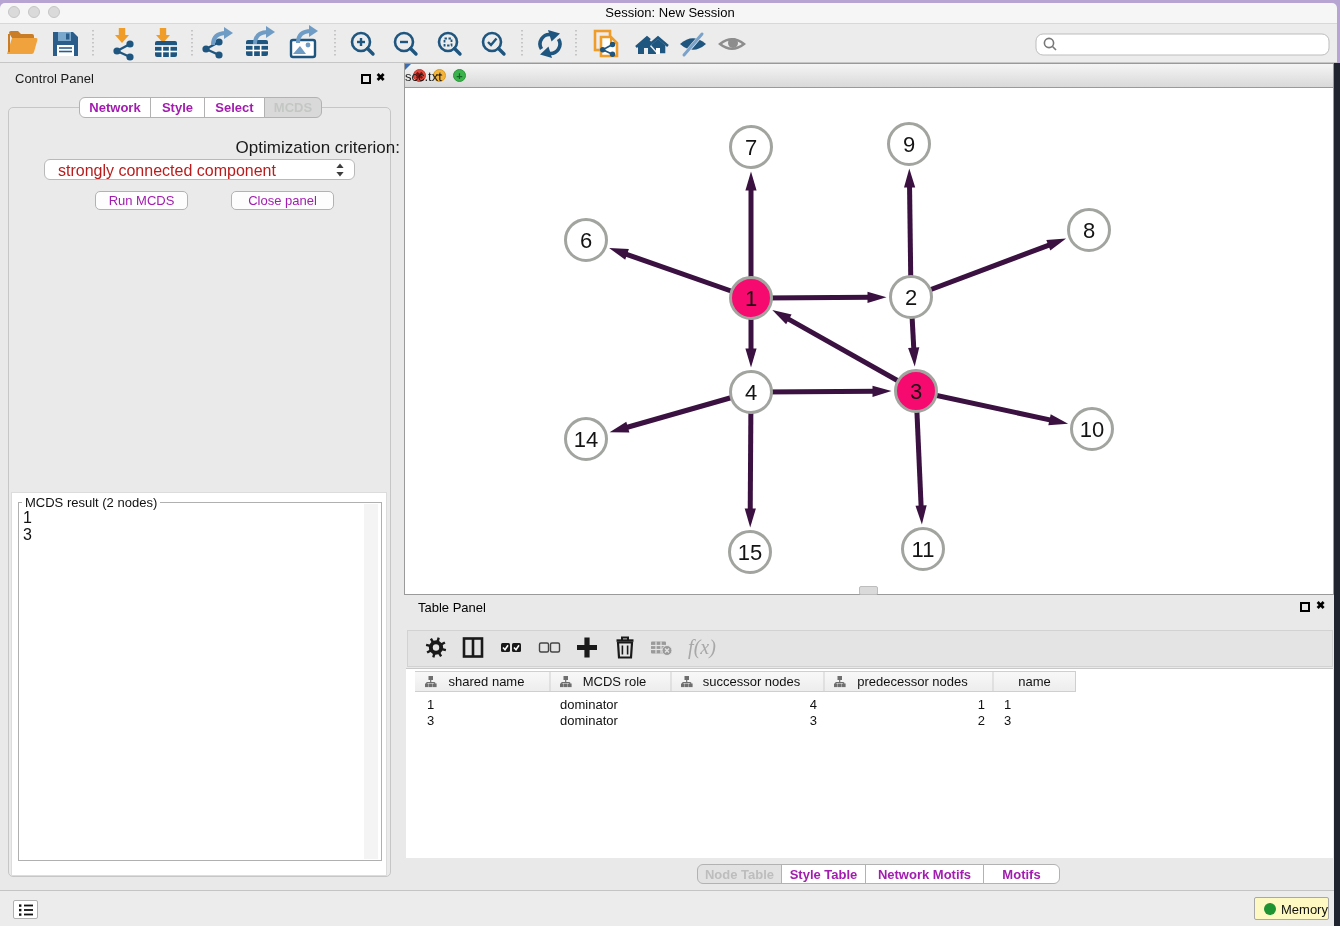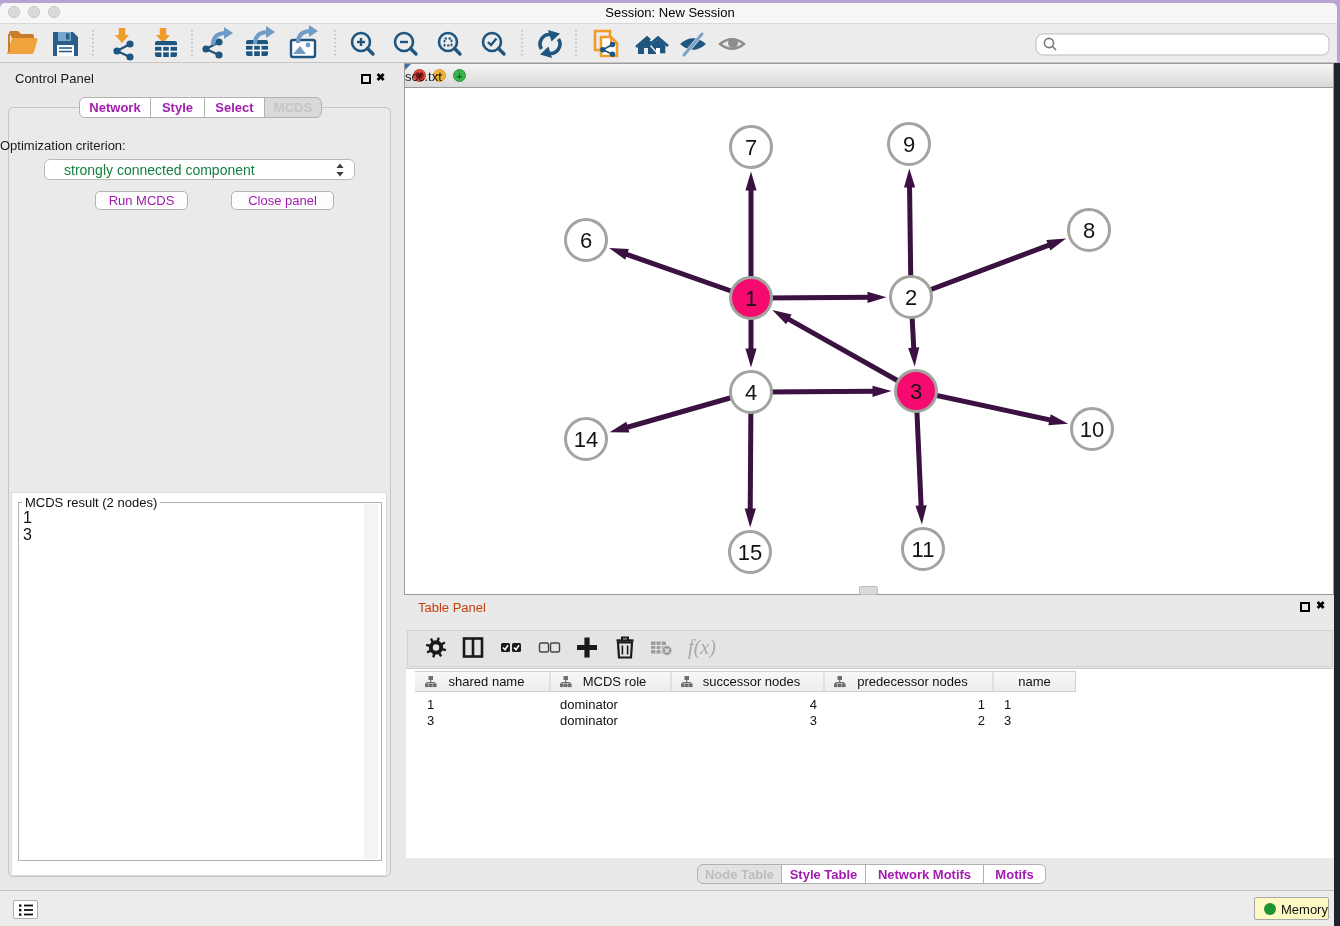--- a/index.html
+++ b/index.html
@@ -116,23 +116,23 @@
 <div class="abs" style="left:361px;top:74px;width:10px;height:10px;border:2px solid #000;"></div>
 <div class="abs" style="left:376px;top:71px;font-size:11px;font-weight:bold;color:#000;">✖</div>
 
 <div class="abs" style="left:8px;top:107px;width:383px;height:770px;border:1px solid #c6c6c6;border-radius:5px;background:#eaeaea;"></div>
 
 <div class="abs seg" style="left:79px;top:97px;width:72px;height:21px;border-radius:6px 0 0 6px;font-weight:600;">Network</div>
 <div class="abs seg" style="left:150px;top:97px;width:55px;height:21px;font-weight:600;">Style</div>
 <div class="abs seg" style="left:204px;top:97px;width:61px;height:21px;font-weight:600;">Select</div>
 <div class="abs seg" style="left:264px;top:97px;width:58px;height:21px;border-radius:0 6px 6px 0;background:#d9d9d9;color:#c3c7c3;font-weight:600;">MCDS</div>
 
-<div class="abs" style="left:0;top:138px;width:400px;text-align:left;font-size:13px;color:#1a1a1a;">Optimization criterion:</div>
+<div class="abs" style="left:0;top:138px;width:400px;text-align:right;font-size:17px;color:#1a1a1a;">Optimization criterion:</div>
 <div class="abs" style="left:44px;top:159px;width:311px;height:21px;background:#fff;border:1px solid #b9b9b9;border-radius:6px;">
-  <div class="abs" style="left:19px;top:2px;font-size:14px;color:#15803d;">strongly connected component</div>
+  <div class="abs" style="left:13px;top:2px;font-size:16px;color:#b91c1c;">strongly connected component</div>
   <svg class="abs" style="right:9px;top:3px;" width="10" height="14" viewBox="0 0 10 14">
       <path d="M5 0.5 L8.6 5 L1.4 5 Z" fill="#3c3c3c"></path>
       <path d="M5 13.5 L8.6 9 L1.4 9 Z" fill="#3c3c3c"></path>
     </svg>
 </div>
 <div class="abs seg" style="left:95px;top:191px;width:93px;height:19px;border-radius:5px;background:#fdfdfd;">Run MCDS</div>
 <div class="abs seg" style="left:203px;top:191px;width:103px;height:19px;border-radius:5px;background:#fdfdfd;margin-left:28px;">Close panel</div>
 
 <div class="abs" style="left:11px;top:492px;width:376px;height:384px;background:#fff;border:1px solid #dcdcdc;"></div>
 <div class="abs" style="left:18px;top:502px;width:364px;height:359px;border:1px solid #b0b0b0;background:#fff;"></div>
@@ -197,21 +197,21 @@
 <circle cx="180" cy="350" r="20.5" fill="#ffffff" stroke="#a2a59f" stroke-width="3"></circle>
 <text x="180" y="357.6" text-anchor="middle" font-size="22" fill="#141414">14</text>
 <circle cx="344" cy="463" r="20.5" fill="#ffffff" stroke="#a2a59f" stroke-width="3"></circle>
 <text x="344" y="470.6" text-anchor="middle" font-size="22" fill="#141414">15</text>
 
   </svg>
 </div>
 
 <div class="abs" style="left:859px;top:586px;width:19px;height:9px;background:#dadada;border:1px solid #bdbdbd;border-radius:2px;"></div>
 
-<div class="abs" style="left:418px;top:600px;font-size:13px;color:#c2410c;">Table Panel</div>
+<div class="abs" style="left:418px;top:600px;font-size:13px;color:#000000;">Table Panel</div>
 <div class="abs" style="left:1300px;top:602px;width:10px;height:10px;border:2px solid #000;"></div>
 <div class="abs" style="left:1316px;top:599px;font-size:11px;font-weight:bold;color:#000;">✖</div>
 
 <div class="abs" id="tptoolbar" style="left:407px;top:630px;width:926px;height:37px;background:#e4e4e4;border:1px solid #d2d2d2;"></div>
 
 <div class="abs" style="left:406px;top:668px;width:927px;height:190px;background:#fff;border-top:1px solid #c8c8c8;"></div>
 <div class="abs" id="thead" style="left:415px;top:671px;width:661px;height:21px;background:linear-gradient(#f8f8f8,#ededed);border:1px solid #cfcfcf;border-left:none;"></div>
 <svg class="abs" style="left:415px;top:671px;" width="661" height="21" viewBox="0 0 661 21" font-family="Liberation Sans, sans-serif">
     <line x1="135" y1="0" x2="135" y2="21" stroke="#cfcfcf"></line>
     <text x="71.5" y="15" text-anchor="middle" font-size="13" fill="#111">shared name</text>
@@ -259,21 +259,21 @@
 <div class="abs" style="left:1004px;top:697px;font-size:13px;color:#111;">1</div>
 <div class="abs" style="left:427px;top:713px;font-size:13px;color:#111;">3</div>
 <div class="abs" style="left:560px;top:713px;font-size:13px;color:#111;">dominator</div>
 <div class="abs" style="left:717px;top:713px;width:100px;text-align:right;font-size:13px;color:#111;">3</div>
 <div class="abs" style="left:885px;top:713px;width:100px;text-align:right;font-size:13px;color:#111;">2</div>
 <div class="abs" style="left:1004px;top:713px;font-size:13px;color:#111;">3</div>
 
 <div class="abs seg" style="left:697px;top:864px;width:85px;height:20px;border-radius:6px 0 0 6px;background:#e2e2e2;color:#bdbdbd;font-weight:600;text-align:center;">Node Table</div>
 <div class="abs seg" style="left:781px;top:864px;width:85px;height:20px;font-weight:600;">Style Table</div>
 <div class="abs seg" style="left:865px;top:864px;width:119px;height:20px;font-weight:600;">Network Motifs</div>
-<div class="abs seg" style="left:983px;top:864px;width:63px;height:20px;border-radius:0 6px 6px 0;font-weight:600;">Motifs</div>
+<div class="abs seg" style="left:983px;top:864px;width:77px;height:20px;border-radius:0 6px 6px 0;font-weight:600;">Motifs</div>
 
 <div class="abs" style="left:0;top:890px;width:1340px;height:36px;background:#ececec;border-top:1px solid #c4c4c4;"></div>
 <div class="abs" style="left:1334px;top:890px;width:6px;height:36px;background:#20242f;"></div>
 <div class="abs" style="left:13px;top:900px;width:25px;height:19px;background:#fff;border:1px solid #b0b0b0;border-radius:2px;"></div>
 <div class="abs" style="left:1254px;top:897px;width:75px;height:23px;background:#fef9c3;border:1px solid #a8a8a8;border-radius:2px;">
   <div class="abs" style="left:9px;top:5px;width:12px;height:12px;border-radius:50%;background:#1f9232;"></div>
   <div class="abs" style="left:26px;top:4px;font-size:13px;color:#111;">Memory</div>
 </div>
 
 <svg class="abs" style="left:407px;top:630px;" width="926" height="37" viewBox="0 0 926 37">

